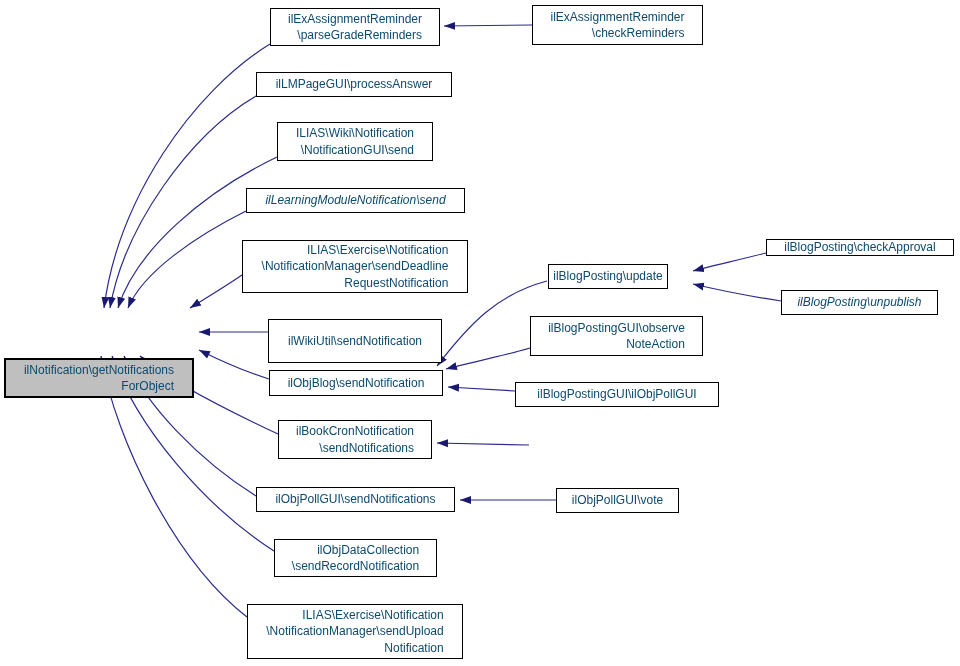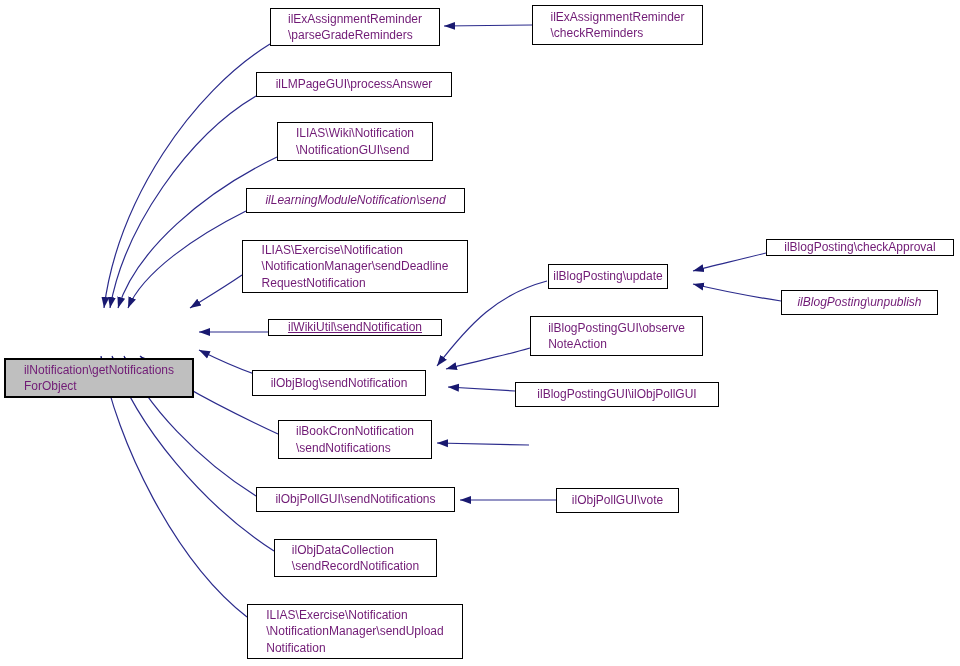--- a/index.html
+++ b/index.html
@@ -20,25 +20,25 @@
     fill: none;
     stroke: #2b2b8c;
     stroke-width: 1.2;
   }
   .node {
     position: absolute;
     box-sizing: border-box;
     display: flex;
     align-items: center;
     justify-content: center;
-    text-align: left;
+    text-align: right;
     white-space: pre-line;
     background: #ffffff;
     border: 1px solid #000000;
-    color: #701a75;
+    color: #0c4a6e;
     font-size: 12px;
     line-height: 16.5px;
     cursor: pointer;
   }
   .node.focus {
     background: #bfbfbf;
     border-width: 2px;
     cursor: default;
   }
 </style>
@@ -87,23 +87,23 @@
 
   <div class="node" style="left:277px; top:122px; width:156px; height:39px;">ILIAS\Wiki\Notification
 \NotificationGUI\send</div>
 
   <div class="node" style="left:246px; top:188px; width:219px; height:25px;font-style:italic;">ilLearningModuleNotification\send</div>
 
   <div class="node" style="left:242px; top:240px; width:226px; height:53px;">ILIAS\Exercise\Notification
 \NotificationManager\sendDeadline
 RequestNotification</div>
 
-  <div class="node" style="left:268px; top:319px; width:174px; height:17px;text-decoration:underline;">ilWikiUtil\sendNotification</div>
+  <div class="node" style="left:268px; top:319px; width:174px; height:44px;">ilWikiUtil\sendNotification</div>
 
-  <div class="node" style="left:252px; top:370px; width:174px; height:26px;">ilObjBlog\sendNotification</div>
+  <div class="node" style="left:269px; top:370px; width:174px; height:26px;">ilObjBlog\sendNotification</div>
 
   <div class="node" style="left:278px; top:420px; width:154px; height:39px;">ilBookCronNotification
 \sendNotifications</div>
 
   <div class="node" style="left:256px; top:487px; width:199px; height:25px;">ilObjPollGUI\sendNotifications</div>
 
   <div class="node" style="left:274px; top:539px; width:163px; height:38px;">ilObjDataCollection
 \sendRecordNotification</div>
 
   <div class="node" style="left:247px; top:604px; width:216px; height:55px;">ILIAS\Exercise\Notification

